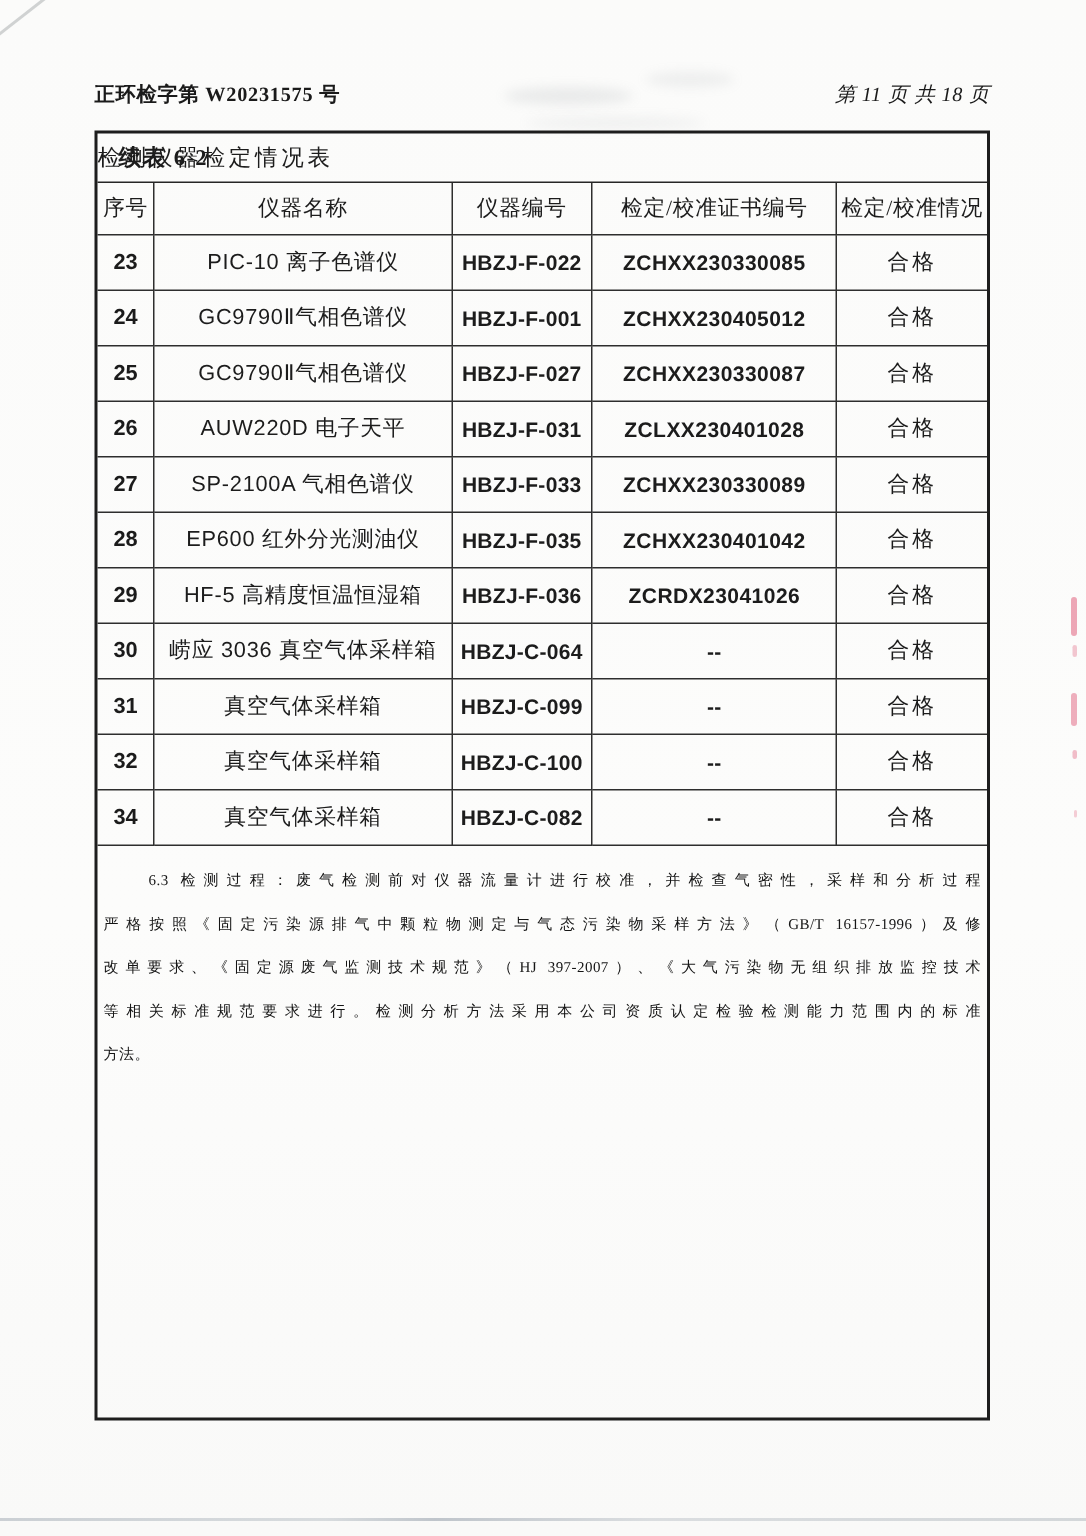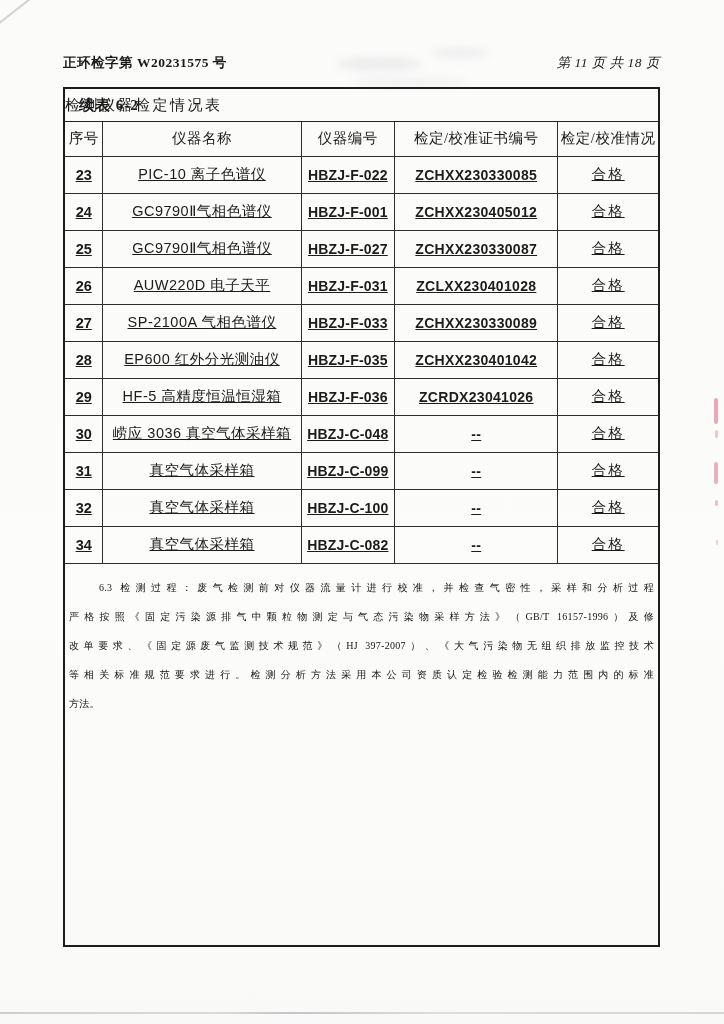--- a/index.html
+++ b/index.html
@@ -95,21 +95,21 @@
   table.instruments col.c-cert { width: 27.5%; }
   table.instruments col.c-res  { width: 16.9%; }
   table.instruments th, table.instruments td {
     border: 1.2px solid #2e2e2e;
     text-align: center;
     vertical-align: middle;
     overflow: hidden;
     white-space: nowrap;
   }
   table.instruments th { height: 34px; font-size: 14.5px; font-weight: 500; letter-spacing: .5px; text-align: center; }
-  table.instruments td { height: 37px; text-decoration: underline; }
+  table.instruments td { height: 37px; }
   table.instruments th:first-child, table.instruments td:first-child { border-left: none; }
   table.instruments th:last-child, table.instruments td:last-child { border-right: none; }
   table.instruments thead th { border-top: none; }
   td.seq  { font-family: "Liberation Sans", sans-serif; font-size: 14.5px; font-weight: 600; color: #1b1b1b; }
   td.name { font-family: "Liberation Sans", "Liberation Serif", serif; font-size: 14.5px; letter-spacing: .5px; }
   td.code { font-family: "Liberation Sans", sans-serif; font-size: 14px; font-weight: 600; letter-spacing: .2px; margin-left: 28px; }
   td.cert { font-family: "Liberation Sans", sans-serif; font-size: 14px; font-weight: 600; letter-spacing: .3px; }
   td.res  { font-size: 14.5px; letter-spacing: 2px; }
 
   
@@ -222,21 +222,21 @@
           <tr>
             <td class="seq">29</td>
             <td class="name">HF-5 高精度恒温恒湿箱</td>
             <td class="code">HBZJ-F-036</td>
             <td class="cert">ZCRDX23041026</td>
             <td class="res">合格</td>
           </tr>
           <tr>
             <td class="seq">30</td>
             <td class="name">崂应 3036 真空气体采样箱</td>
-            <td class="code">HBZJ-C-048</td>
+            <td class="code">HBZJ-C-064</td>
             <td class="cert">--</td>
             <td class="res">合格</td>
           </tr>
           <tr>
             <td class="seq">31</td>
             <td class="name">真空气体采样箱</td>
             <td class="code">HBZJ-C-099</td>
             <td class="cert">--</td>
             <td class="res">合格</td>
           </tr>

